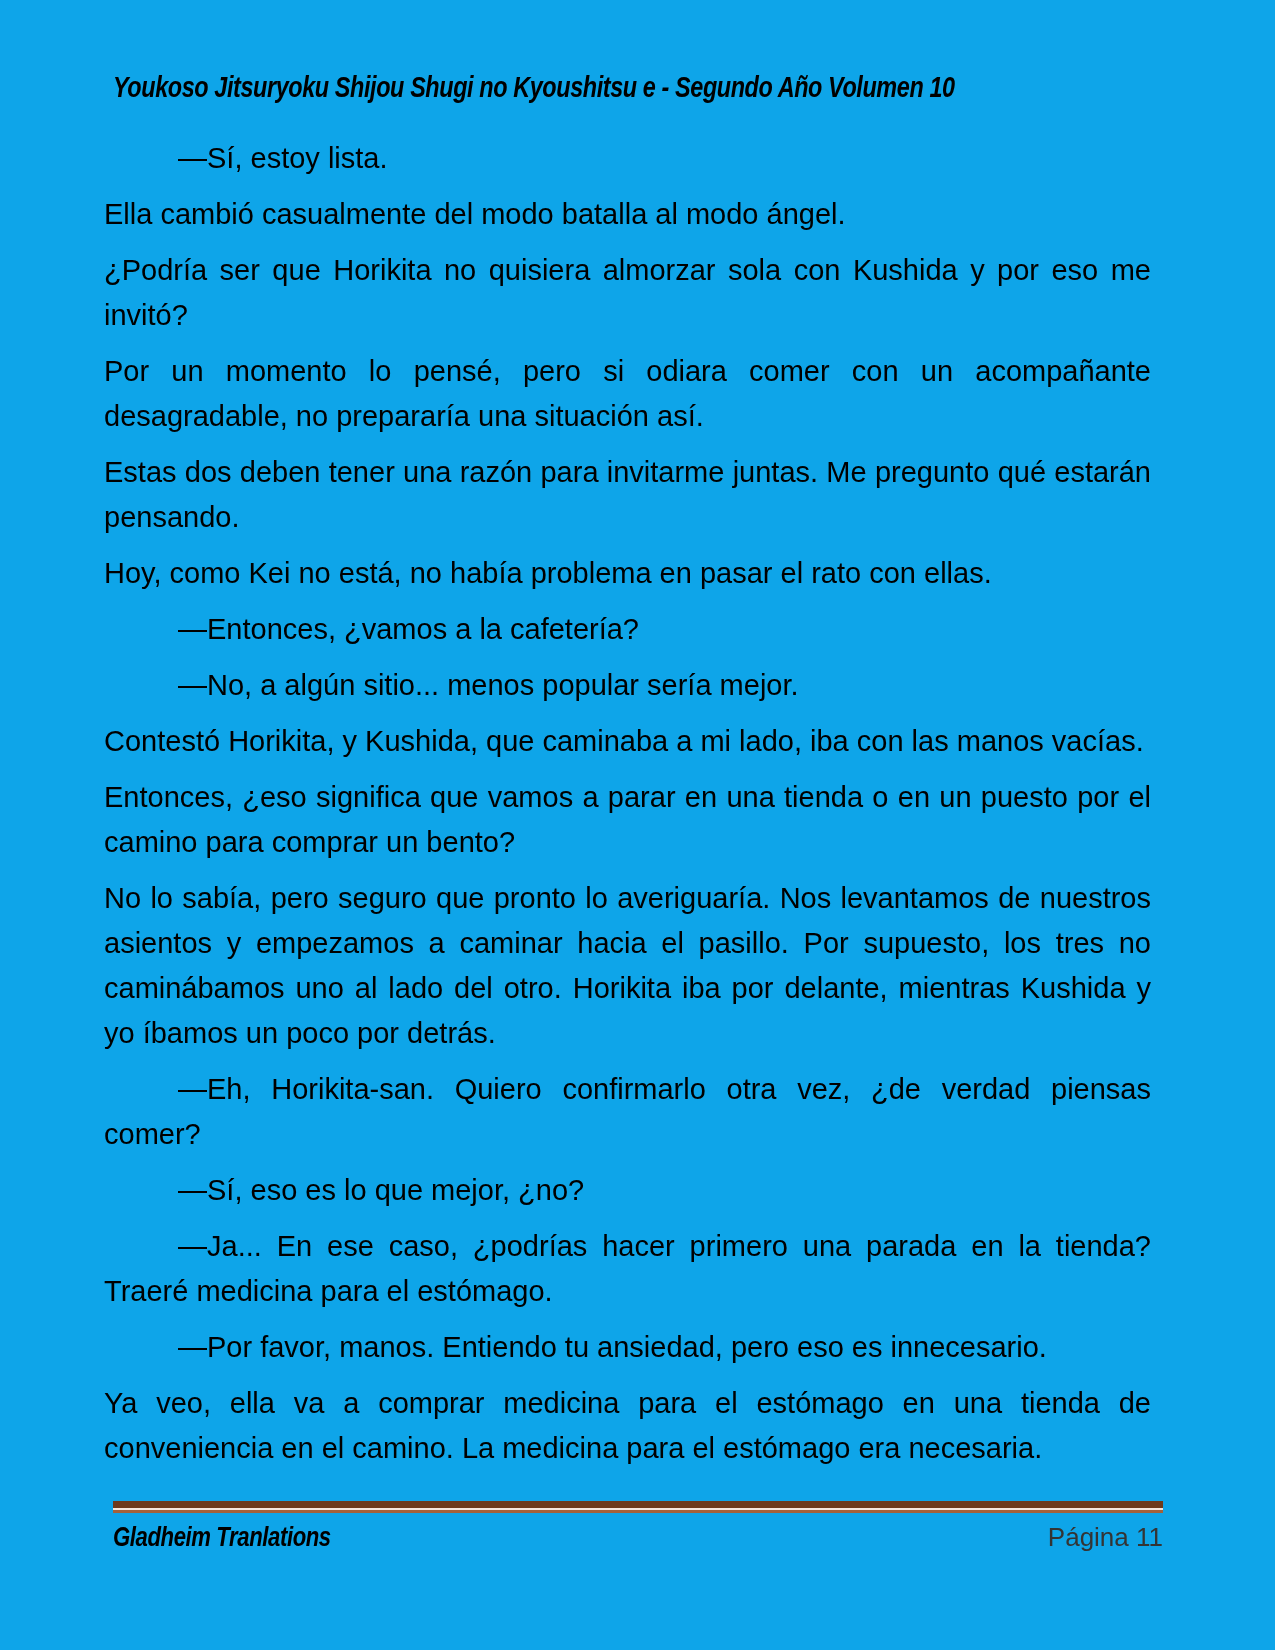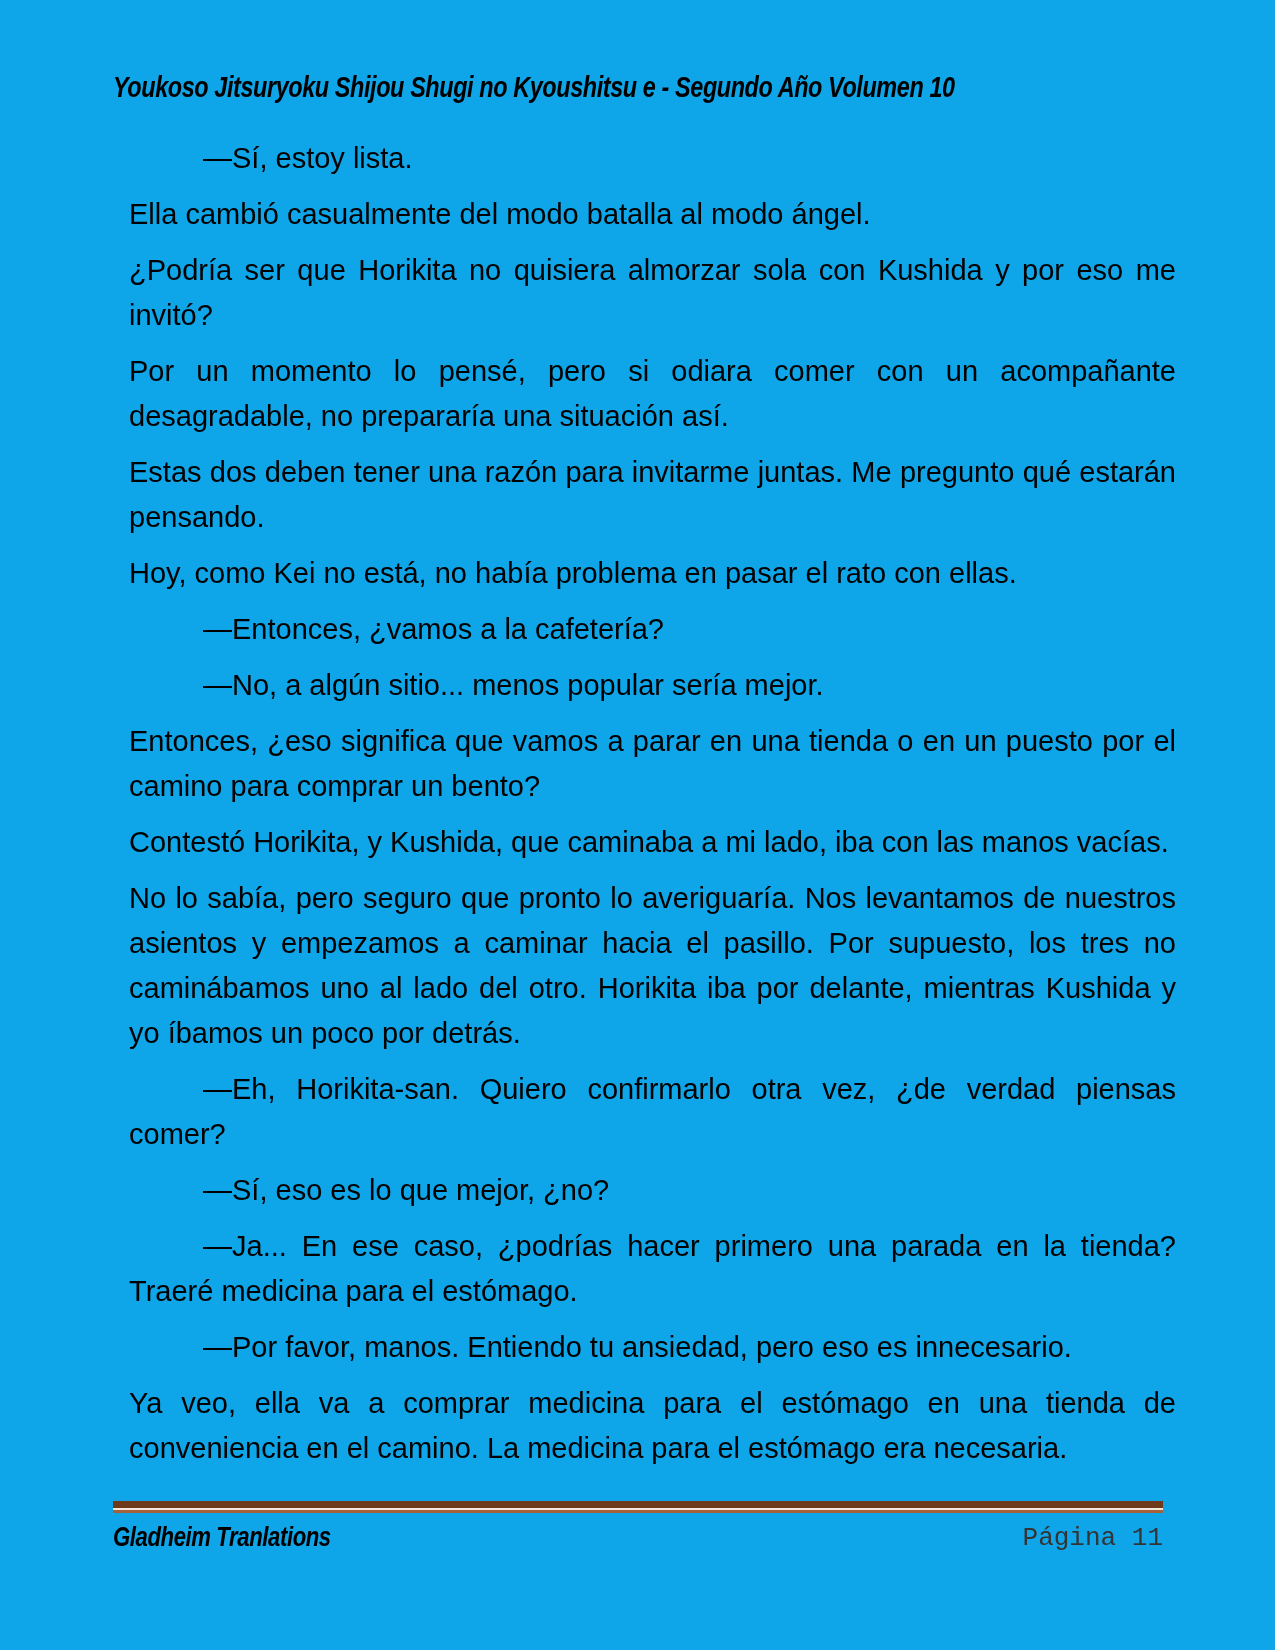--- a/index.html
+++ b/index.html
@@ -23,21 +23,21 @@
     font-size: 30px;
     letter-spacing: -0.5px;
     white-space: nowrap;
     transform: scaleX(0.78);
     transform-origin: 0 50%;
     color: #000;
   }
   .body-text {
     position: absolute;
     top: 136px;
-    left: 129px;
+    left: 104px;
     width: 1047px;
   }
   .para {
     margin: 0 0 11px 0;
     font-size: 29px;
     line-height: 45px;
     text-align: justify;
     color: #000;
   }
   .para.indent { text-indent: 74px; }
@@ -85,34 +85,34 @@
 
   <div class="body-text" id="paragraphs">
       <p class="para indent">—Sí, estoy lista.</p>
       <p class="para">Ella cambió casualmente del modo batalla al modo ángel.</p>
       <p class="para">¿Podría ser que Horikita no quisiera almorzar sola con Kushida y por eso me invitó?</p>
       <p class="para">Por un momento lo pensé, pero si odiara comer con un acompañante desagradable, no prepararía una situación así.</p>
       <p class="para">Estas dos deben tener una razón para invitarme juntas. Me pregunto qué estarán pensando.</p>
       <p class="para">Hoy, como Kei no está, no había problema en pasar el rato con ellas.</p>
       <p class="para indent">—Entonces, ¿vamos a la cafetería?</p>
       <p class="para indent">—No, a algún sitio... menos popular sería mejor.</p>
+      <p class="para">Contestó Horikita, y Kushida, que caminaba a mi lado, iba con las manos vacías.</p>
       <p class="para">Entonces, ¿eso significa que vamos a parar en una tienda o en un puesto por el camino para comprar un bento?</p>
-      <p class="para">Contestó Horikita, y Kushida, que caminaba a mi lado, iba con las manos vacías.</p>
       <p class="para">No lo sabía, pero seguro que pronto lo averiguaría. Nos levantamos de nuestros asientos y empezamos a caminar hacia el pasillo. Por supuesto, los tres no caminábamos uno al lado del otro. Horikita iba por delante, mientras Kushida y yo íbamos un poco por detrás.</p>
       <p class="para indent">—Eh, Horikita-san. Quiero confirmarlo otra vez, ¿de verdad piensas comer?</p>
       <p class="para indent">—Sí, eso es lo que mejor, ¿no?</p>
       <p class="para indent">—Ja... En ese caso, ¿podrías hacer primero una parada en la tienda? Traeré medicina para el estómago.</p>
       <p class="para indent">—Por favor, manos. Entiendo tu ansiedad, pero eso es innecesario.</p>
       <p class="para">Ya veo, ella va a comprar medicina para el estómago en una tienda de conveniencia en el camino. La medicina para el estómago era necesaria.</p>
     </div>
 
   <div class="footer-rule">
     <div class="thick" style="background: rgb(110, 58, 27);"></div>
     <div class="gap" style="background: rgb(246, 230, 218);"></div>
     <div class="thin" style="background: rgb(164, 97, 59);"></div>
   </div>
 
   <div class="footer-row">
     <div class="translator">Gladheim Tranlations</div>
-    <div class="page-number" style="color: rgb(52, 52, 52); font-family: Liberation Mono, monospace;">Página 11</div>
+    <div class="page-number" style="color: rgb(52, 52, 52);">Página 11</div>
   </div>
 
 </div>
 
 </body></html>

